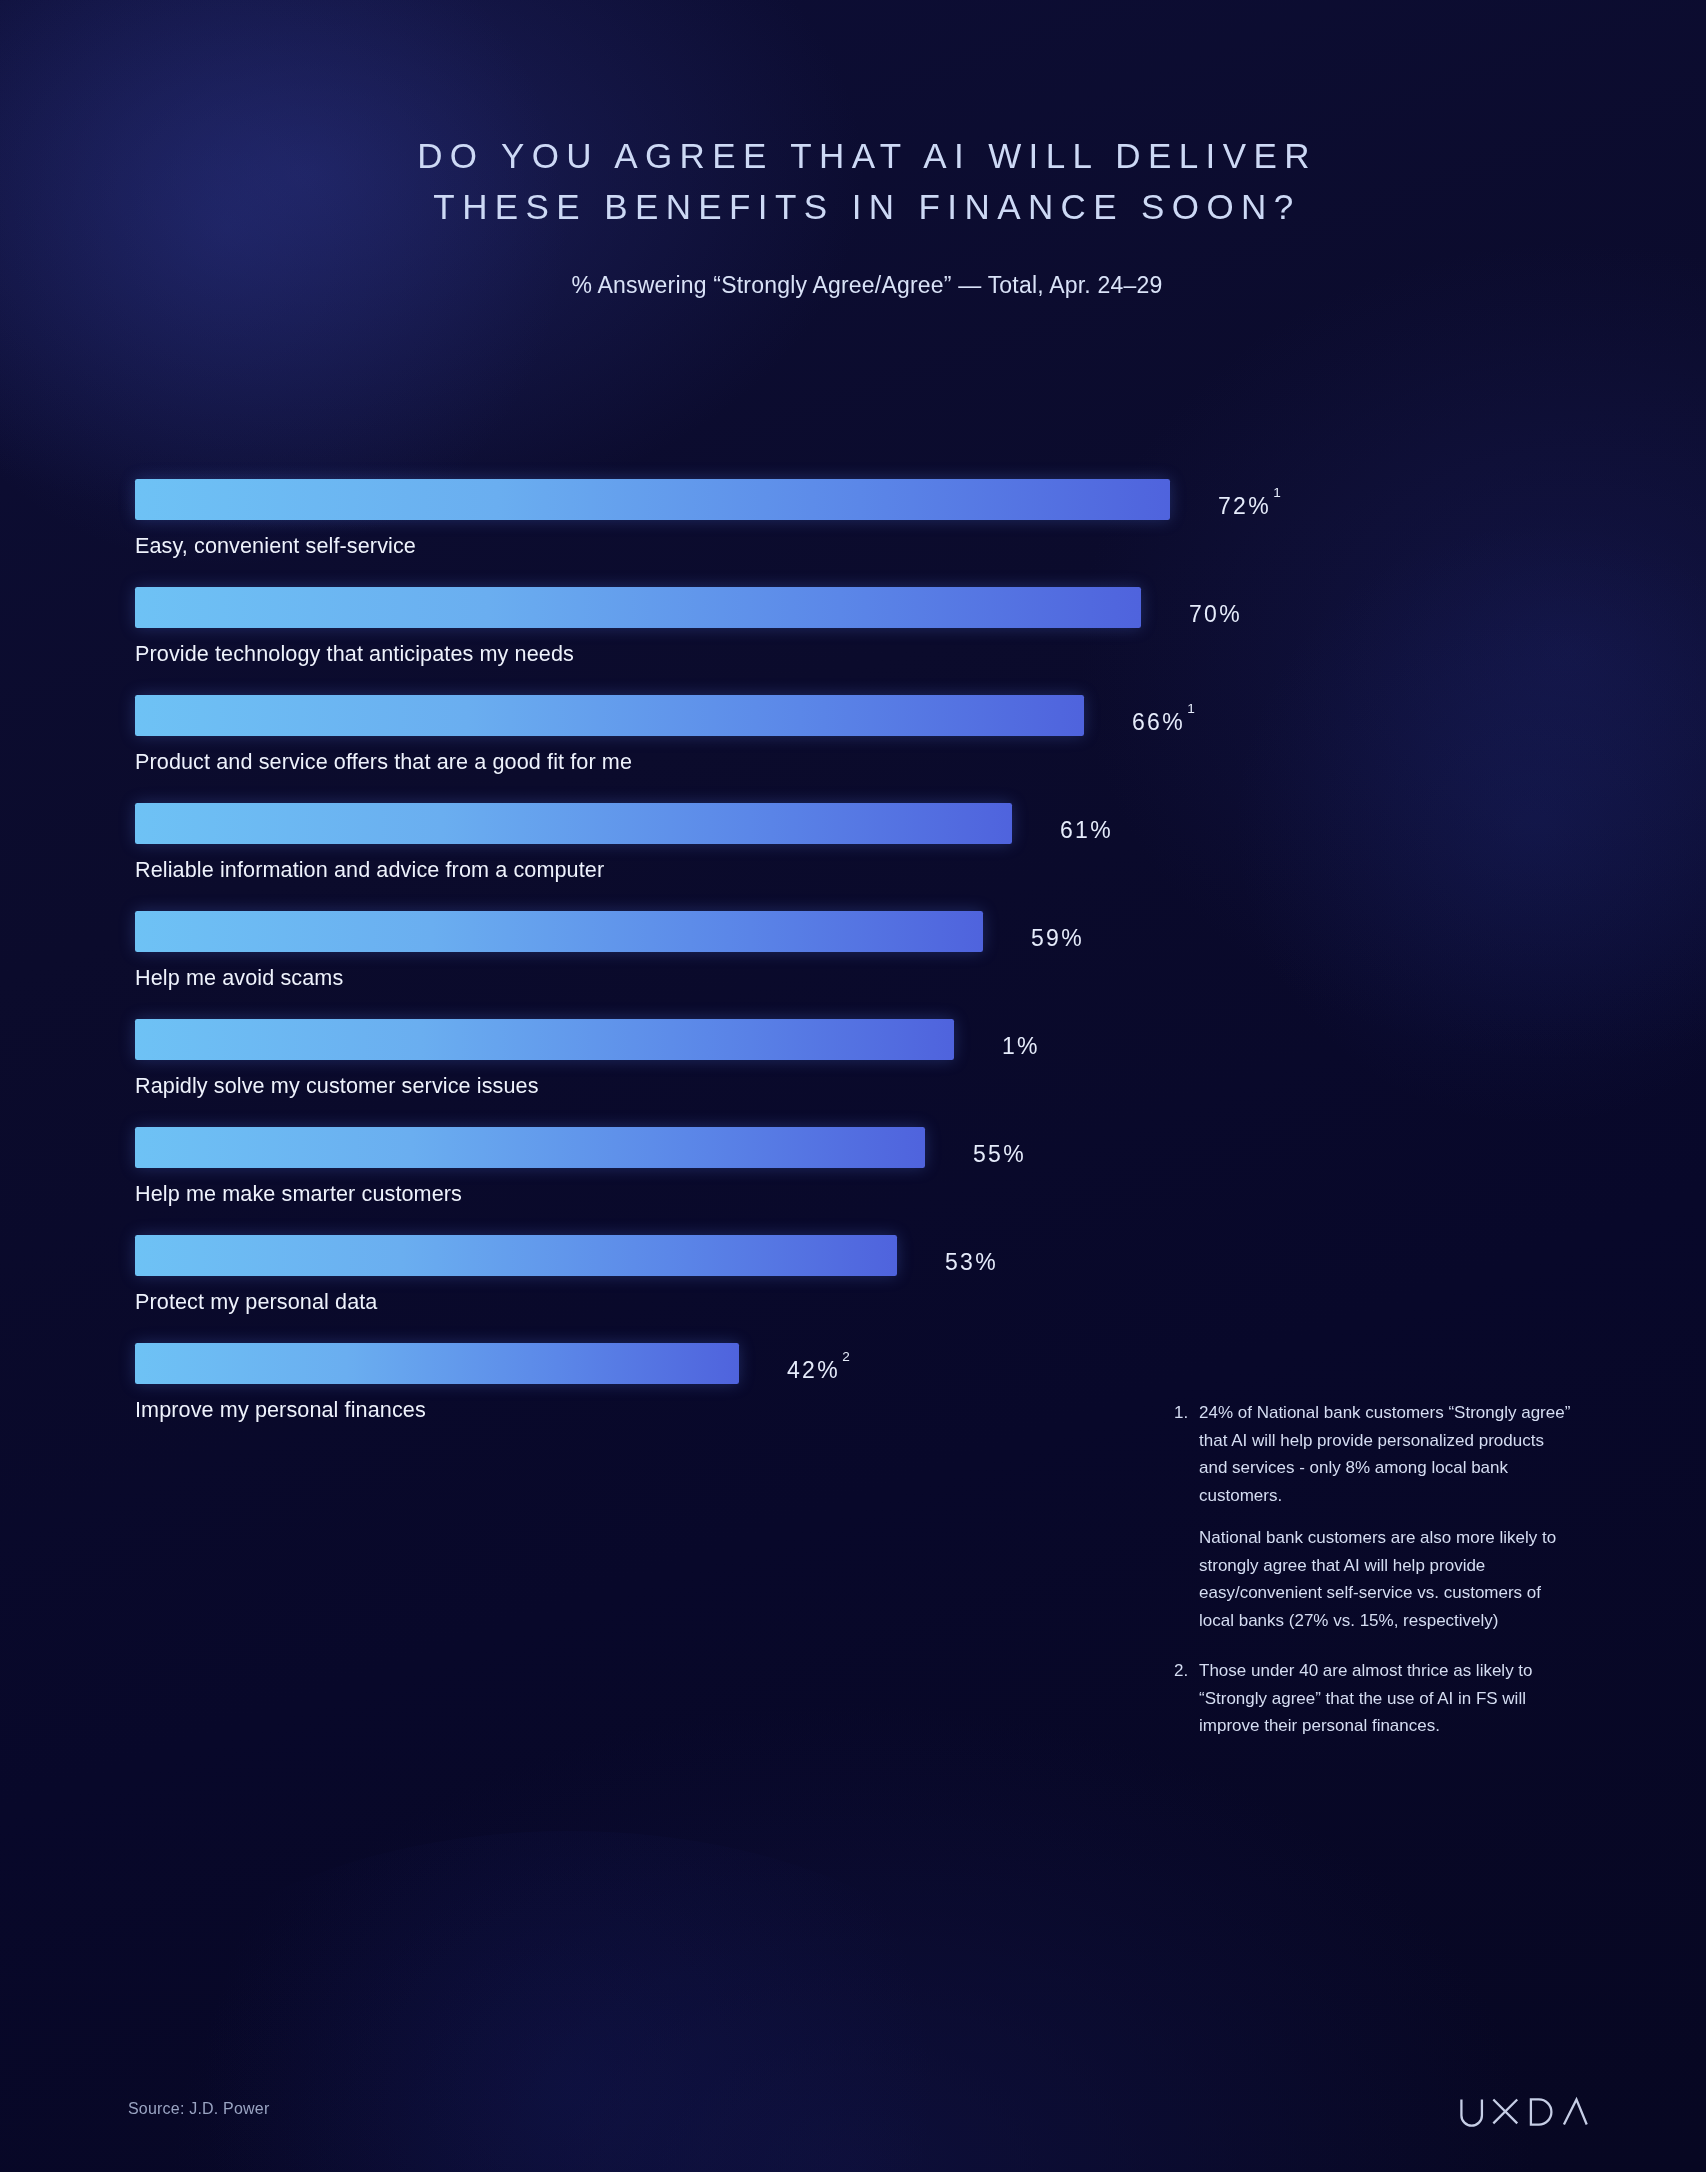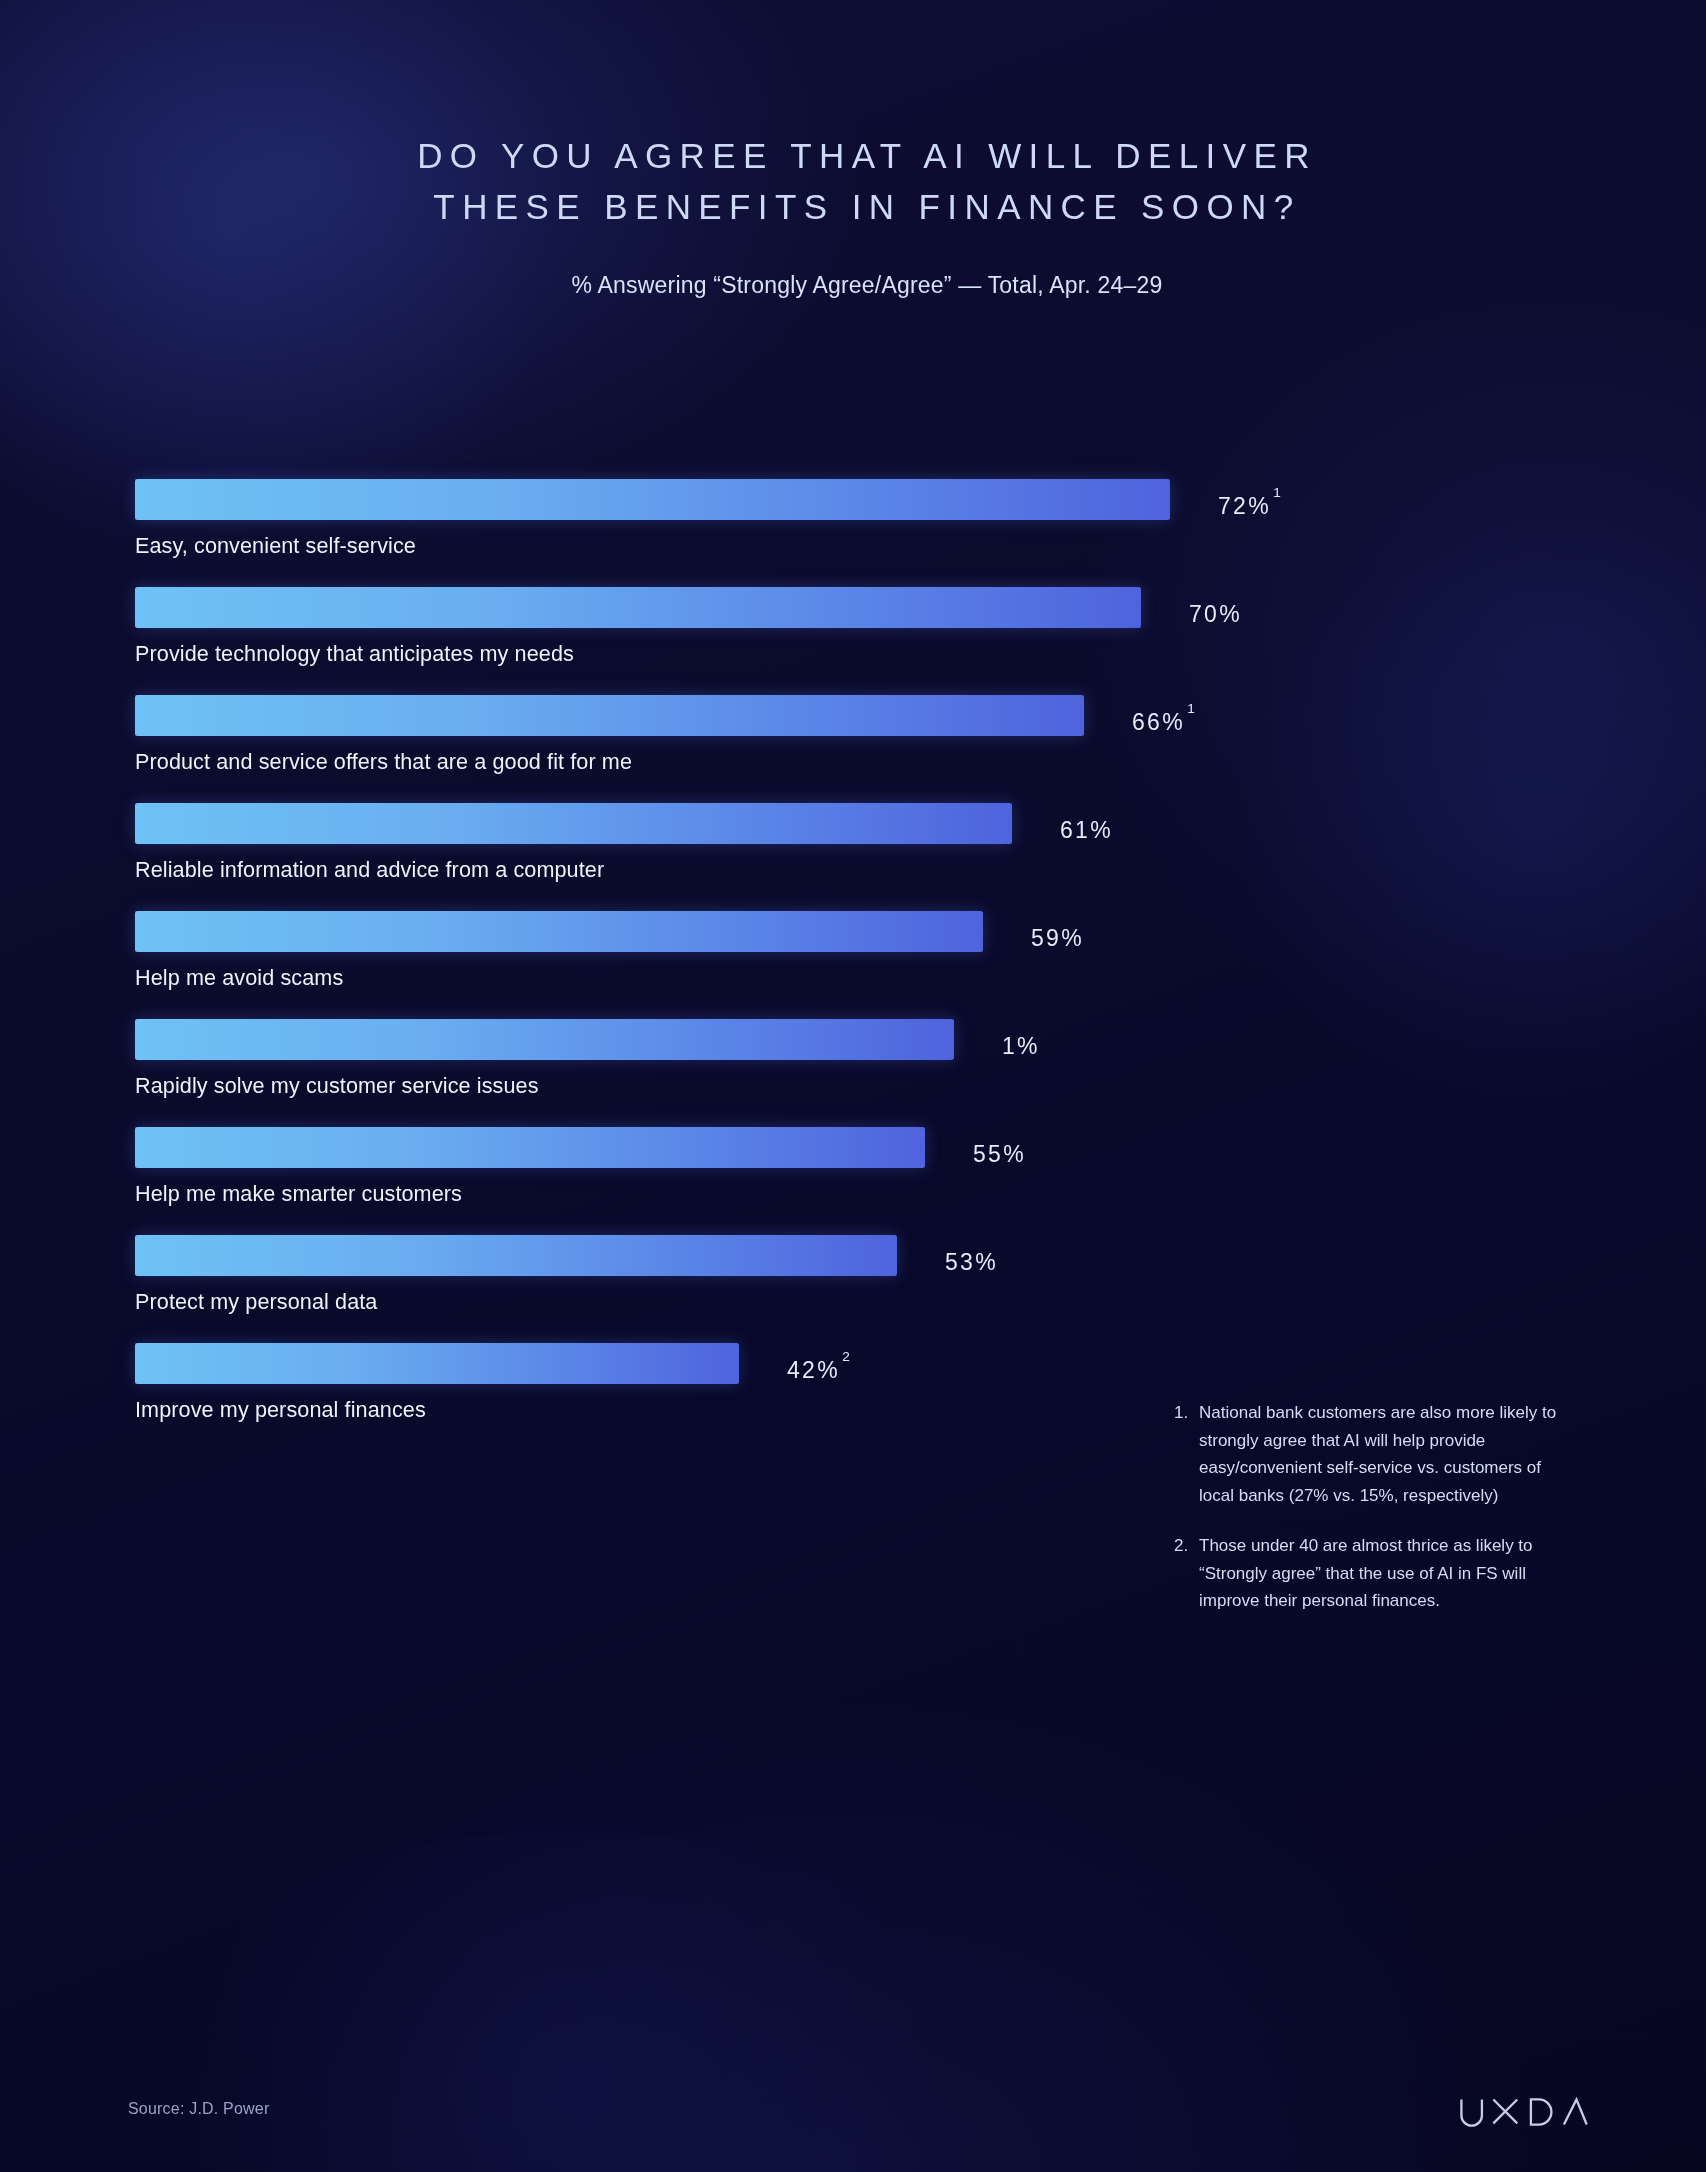--- a/index.html
+++ b/index.html
@@ -241,20 +241,21 @@
           <div class="value">42%<sup>2</sup></div>
         </div>
         <div class="cat">Improve my personal finances</div>
       </div>
     </div>
 
   <div class="footnotes" id="footnotes">
       <div class="fn">
         <div class="fn-num">1.</div>
         <div class="fn-body">
+          <p>24% of National bank customers “Strongly agree” that AI will help provide personalized products and services - only 8% among local bank customers.</p>
           <p>National bank customers are also more likely to strongly agree that AI will help provide easy/convenient self-service vs. customers of local banks (27% vs. 15%, respectively)</p>
         </div>
       </div>
       <div class="fn">
         <div class="fn-num">2.</div>
         <div class="fn-body">
           <p>Those under 40 are almost thrice as likely to “Strongly agree” that the use of AI in FS will improve their personal finances.</p>
         </div>
       </div>
     </div>

